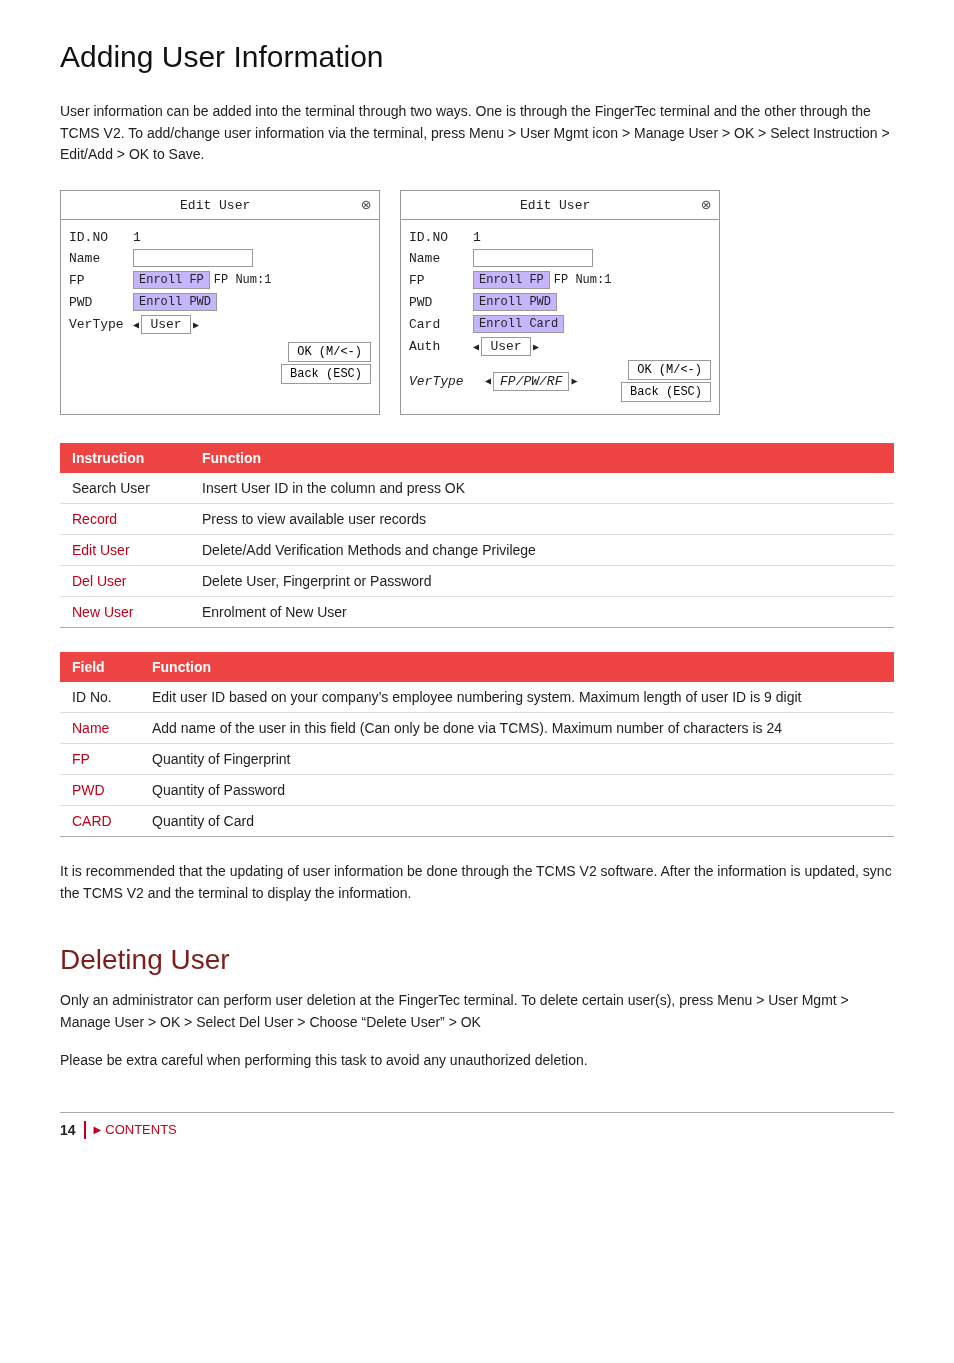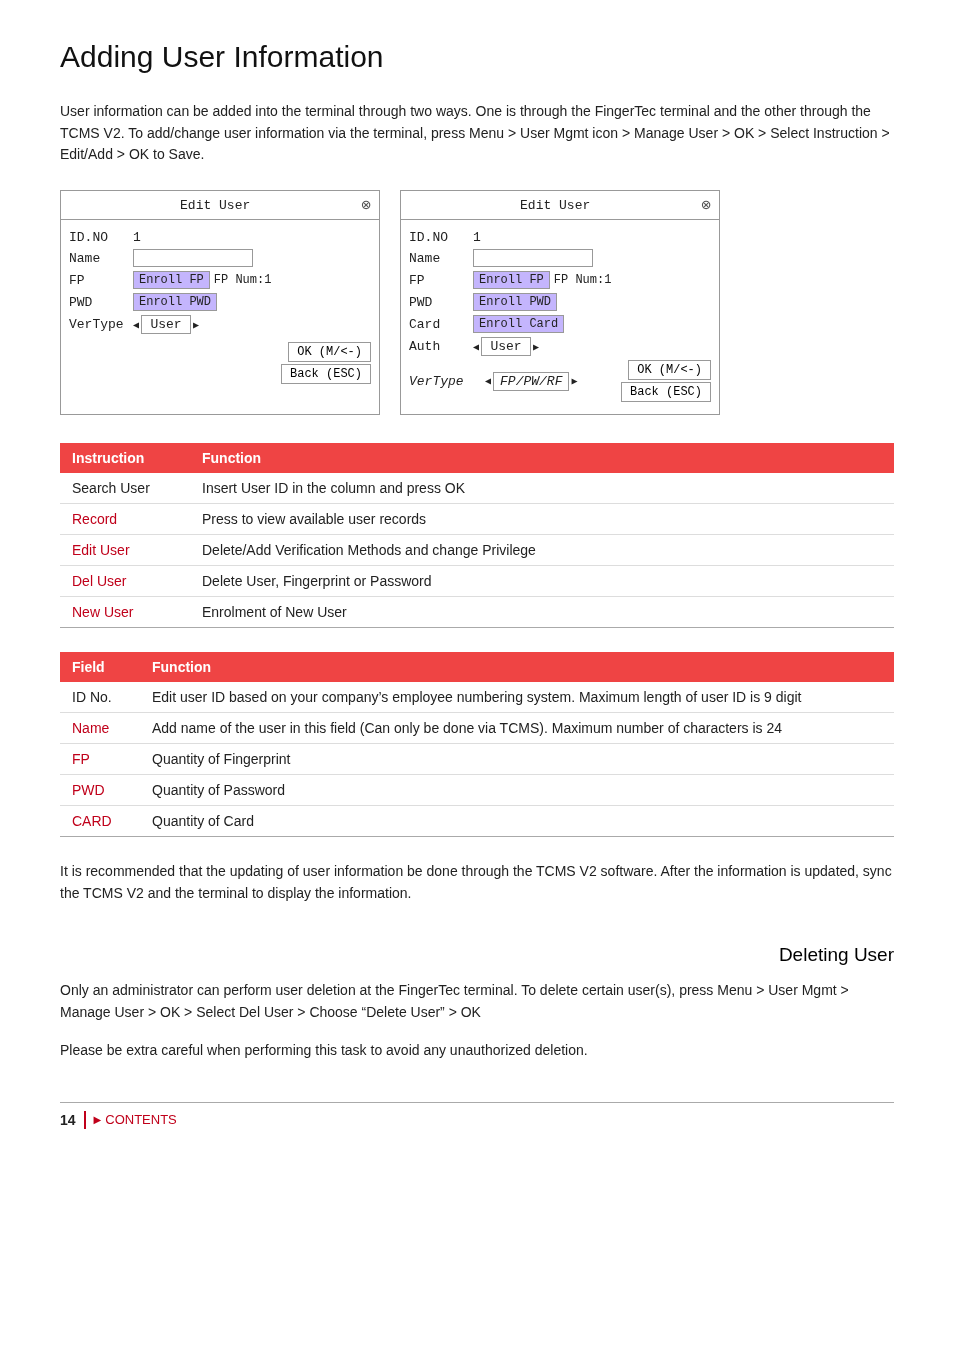--- a/index.html
+++ b/index.html
@@ -14,26 +14,25 @@
     }
 
     h1 {
       font-size: 30px;
       font-weight: normal;
       margin-bottom: 27px;
       color: #111;
     }
 
     h2 {
-      font-size: 19px;
+      font-size: 28px;
       font-weight: normal;
       margin-top: 40px;
       margin-bottom: 14px;
-      color: #000000;
-      text-align: right;
+      color: #7f1d1d;
     }
 
     p {
       line-height: 1.55;
       margin-bottom: 16px;
       color: #222;
     }
 
     
     .terminal-row {

